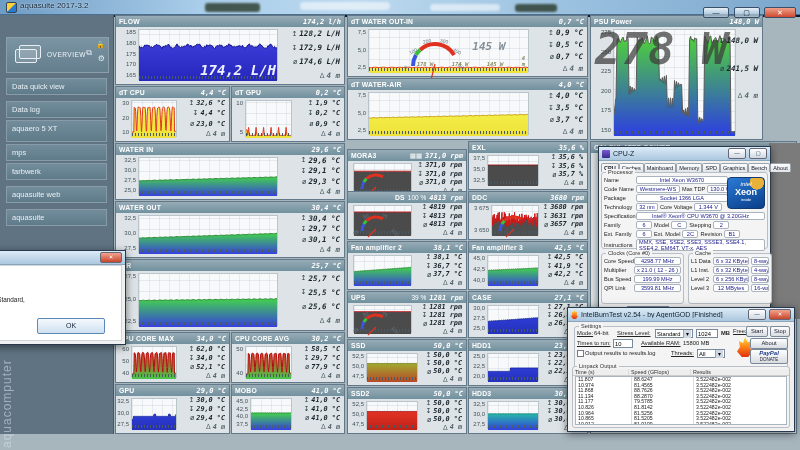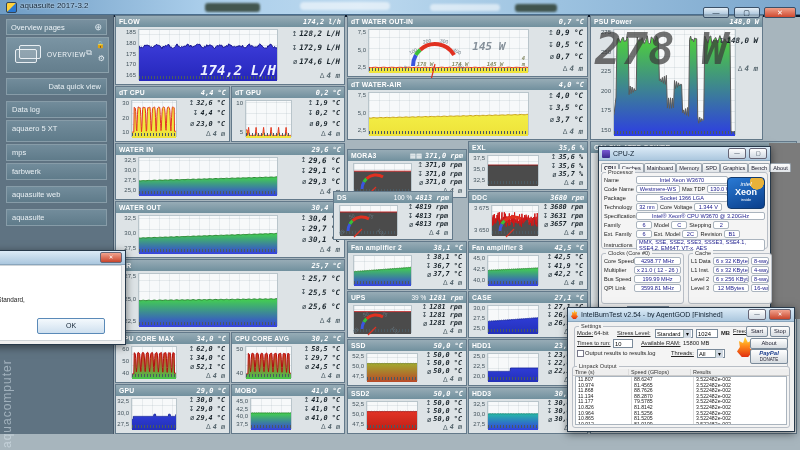--- a/index.html
+++ b/index.html
@@ -139,36 +139,32 @@
     <span class="a appico" style="left:6px;top:2px;"></span>
     <span class="a ttl">aquasuite 2017-3.2</span>
     <span class="a" style="right:4px;top:1px;">
       <span class="capbtn">—</span>
       <span class="capbtn">▢</span>
       <span class="capbtn close">✕</span>
     </span>
   </div>
 
   <div id="sidebar" class="a">
-    <div class="a sbhdr">
-      <span>Overview pages</span>
-      <span class="plus">⊕</span>
-    </div>
     <div class="a ovtile">
       <span class="a pagesico">
         <div style="left:0;top:4px;"></div>
           <div style="left:4px;top:0;"></div>
       </span>
       <span class="a ovlbl">OVERVIEW</span>
       <span class="a miniico" style="right:16px;top:10px;">⧉</span>
       <span class="a miniico" style="right:3px;top:3px;font-size:7px;">🔒</span>
       <span class="a miniico" style="right:3px;top:16px;">⚙</span>
     </div>
     <div id="sbitems">
-        <div class="sbitem a" style="top: 64px; height: 17px; text-align: right;">Data quick view</div>
+        <div class="sbitem a" style="top: 64px; height: 17px;">Data quick view</div>
         <div class="sbitem a" style="top: 87px; height: 17px;">Data log</div>
         <div class="sbitem a" style="top: 106px; height: 22px;">aquaero 5 XT</div>
         <div class="sbitem a" style="top: 130px; height: 17px;">mps</div>
         <div class="sbitem a" style="top: 149px; height: 17px;">farbwerk</div>
         <div class="sbitem a" style="top: 172px; height: 17px;">aquasuite web</div>
         <div class="sbitem a" style="top: 195px; height: 17px;">aquasuite</div>
       </div>
     <div id="brand" class="a">aquacomputer</div>
   </div>
 
@@ -598,21 +594,21 @@
               <span class="ssym">ø</span>
               <span class="sval lcd">35,7 %</span>
             </div>
             <div class="srow spn">
               <span class="ssym">Δ</span>
               <span class="sval lcd">4 m</span>
             </div>
           </div>
         </div>
       </div>
-      <div class="panel sm" style="left: 333px; top: 191px; width: 120px; height: 49px;">
+      <div class="panel sm" style="left: 347px; top: 191px; width: 120px; height: 49px; text-align: right;">
         <div class="ph">
           <span class="nm">DS</span>
           <span class="sub">100 %</span>
           <span class="vv lcd">4813 rpm</span>
         </div>
         <div class="pb">
           <div class="plot" style="left: 5px; right: 54px; width: 57px;">
             <svg width="57" height="30" viewBox="0 0 57 30" preserveAspectRatio="none">
               <path d="M0 30 L0.0 6.0 L0.5 6.0 L0.9 6.0 L1.4 6.0 L1.9 6.0 L2.4 6.0 L2.9 6.0 L3.3 6.0 L3.8 6.0 L4.3 6.0 L4.8 6.0 L5.2 6.0 L5.7 6.0 L6.2 6.0 L6.7 6.0 L7.1 6.0 L7.6 6.0 L8.1 6.0 L8.5 6.0 L9.0 6.0 L9.5 6.0 L10.0 6.0 L10.4 6.0 L10.9 6.0 L11.4 6.0 L11.9 6.0 L12.3 6.0 L12.8 6.0 L13.3 6.0 L13.8 6.0 L14.3 6.0 L14.7 6.0 L15.2 6.0 L15.7 6.0 L16.1 6.0 L16.6 6.0 L17.1 6.0 L17.6 6.0 L18.1 6.0 L18.5 6.0 L19.0 6.0 L19.5 6.0 L19.9 6.0 L20.4 6.0 L20.9 6.0 L21.4 6.0 L21.9 6.0 L22.3 6.0 L22.8 6.0 L23.3 6.0 L23.8 6.0 L24.2 6.0 L24.7 6.0 L25.2 6.0 L25.7 6.0 L26.1 6.0 L26.6 6.0 L27.1 6.0 L27.6 6.0 L28.0 6.0 L28.5 6.0 L29.0 6.0 L29.5 6.0 L29.9 6.0 L30.4 6.0 L30.9 6.0 L31.4 6.0 L31.8 6.0 L32.3 6.0 L32.8 6.0 L33.3 6.0 L33.7 6.0 L34.2 6.0 L34.7 6.0 L35.1 6.0 L35.6 6.0 L36.1 6.0 L36.6 6.0 L37.1 6.0 L37.5 6.0 L38.0 6.0 L38.5 6.0 L39.0 6.0 L39.4 6.0 L39.9 6.0 L40.4 6.0 L40.9 6.0 L41.3 6.0 L41.8 6.0 L42.3 6.0 L42.8 6.0 L43.2 6.0 L43.7 6.0 L44.2 6.0 L44.6 6.0 L45.1 6.0 L45.6 6.0 L46.1 6.0 L46.5 6.0 L47.0 6.0 L47.5 6.0 L48.0 6.0 L48.4 6.0 L48.9 6.0 L49.4 6.0 L49.9 6.0 L50.4 6.0 L50.8 6.0 L51.3 6.0 L51.8 6.0 L52.3 6.0 L52.7 6.0 L53.2 6.0 L53.7 6.0 L54.1 6.0 L54.6 6.0 L55.1 6.0 L55.6 6.0 L56.0 6.0 L56.5 6.0 L57.0 6.0 L57 30 Z" fill="#4b4b4b"></path>
               <path d="M0.0 6.0 L0.5 6.0 L0.9 6.0 L1.4 6.0 L1.9 6.0 L2.4 6.0 L2.9 6.0 L3.3 6.0 L3.8 6.0 L4.3 6.0 L4.8 6.0 L5.2 6.0 L5.7 6.0 L6.2 6.0 L6.7 6.0 L7.1 6.0 L7.6 6.0 L8.1 6.0 L8.5 6.0 L9.0 6.0 L9.5 6.0 L10.0 6.0 L10.4 6.0 L10.9 6.0 L11.4 6.0 L11.9 6.0 L12.3 6.0 L12.8 6.0 L13.3 6.0 L13.8 6.0 L14.3 6.0 L14.7 6.0 L15.2 6.0 L15.7 6.0 L16.1 6.0 L16.6 6.0 L17.1 6.0 L17.6 6.0 L18.1 6.0 L18.5 6.0 L19.0 6.0 L19.5 6.0 L19.9 6.0 L20.4 6.0 L20.9 6.0 L21.4 6.0 L21.9 6.0 L22.3 6.0 L22.8 6.0 L23.3 6.0 L23.8 6.0 L24.2 6.0 L24.7 6.0 L25.2 6.0 L25.7 6.0 L26.1 6.0 L26.6 6.0 L27.1 6.0 L27.6 6.0 L28.0 6.0 L28.5 6.0 L29.0 6.0 L29.5 6.0 L29.9 6.0 L30.4 6.0 L30.9 6.0 L31.4 6.0 L31.8 6.0 L32.3 6.0 L32.8 6.0 L33.3 6.0 L33.7 6.0 L34.2 6.0 L34.7 6.0 L35.1 6.0 L35.6 6.0 L36.1 6.0 L36.6 6.0 L37.1 6.0 L37.5 6.0 L38.0 6.0 L38.5 6.0 L39.0 6.0 L39.4 6.0 L39.9 6.0 L40.4 6.0 L40.9 6.0 L41.3 6.0 L41.8 6.0 L42.3 6.0 L42.8 6.0 L43.2 6.0 L43.7 6.0 L44.2 6.0 L44.6 6.0 L45.1 6.0 L45.6 6.0 L46.1 6.0 L46.5 6.0 L47.0 6.0 L47.5 6.0 L48.0 6.0 L48.4 6.0 L48.9 6.0 L49.4 6.0 L49.9 6.0 L50.4 6.0 L50.8 6.0 L51.3 6.0 L51.8 6.0 L52.3 6.0 L52.7 6.0 L53.2 6.0 L53.7 6.0 L54.1 6.0 L54.6 6.0 L55.1 6.0 L55.6 6.0 L56.0 6.0 L56.5 6.0 L57.0 6.0" fill="none" stroke="#d41c1c" stroke-width="1"></path>
@@ -1092,21 +1088,21 @@
             <div class="srow">
               <span class="ssym">↥</span>
               <span class="sval lcd">58,5 °C</span>
             </div>
             <div class="srow">
               <span class="ssym">↧</span>
               <span class="sval lcd">29,7 °C</span>
             </div>
             <div class="srow">
               <span class="ssym">ø</span>
-              <span class="sval lcd">24,5 °C</span>
+              <span class="sval lcd">77,9 °C</span>
             </div>
             <div class="srow spn">
               <span class="ssym">Δ</span>
               <span class="sval lcd">4 m</span>
             </div>
           </div>
         </div>
       </div>
       <div class="panel sm" style="left: 115px; top: 384px; width: 115px; height: 50px;">
         <div class="ph">
@@ -1215,20 +1211,24 @@
           <span class="yt" style="left: 1px; top: 2px; width: 19px; text-align: right;">275</span>
           <span class="yt" style="left: 1px; top: 22px; width: 19px; text-align: right;">250</span>
           <span class="yt" style="left: 1px; top: 41px; width: 19px; text-align: right;">225</span>
           <span class="yt" style="left: 1px; top: 61px; width: 19px; text-align: right;">200</span>
           <span class="yt" style="left: 1px; top: 80px; width: 19px; text-align: right;">175</span>
           <span class="yt" style="left: 1px; top: 100px; width: 19px; text-align: right;">150</span>
           <div class="stats" style="width: 58px; right: 1px;">
             <div class="srow">
               <span class="ssym">↧</span>
               <span class="sval lcd">148,0 W</span>
+            </div>
+            <div class="srow">
+              <span class="ssym">ø</span>
+              <span class="sval lcd">241,5 W</span>
             </div>
             <div class="srow spn">
               <span class="ssym">Δ</span>
               <span class="sval lcd">4 m</span>
             </div>
           </div>
           <div class="big lcd" style="left: 4px; top: -4px; font-size: 44px; color: rgba(60, 60, 60, 0.72);">278 W</div>
         </div>
       </div>
       <div class="panel" style="left: 590px; top: 141px; width: 207px; height: 293px;">

